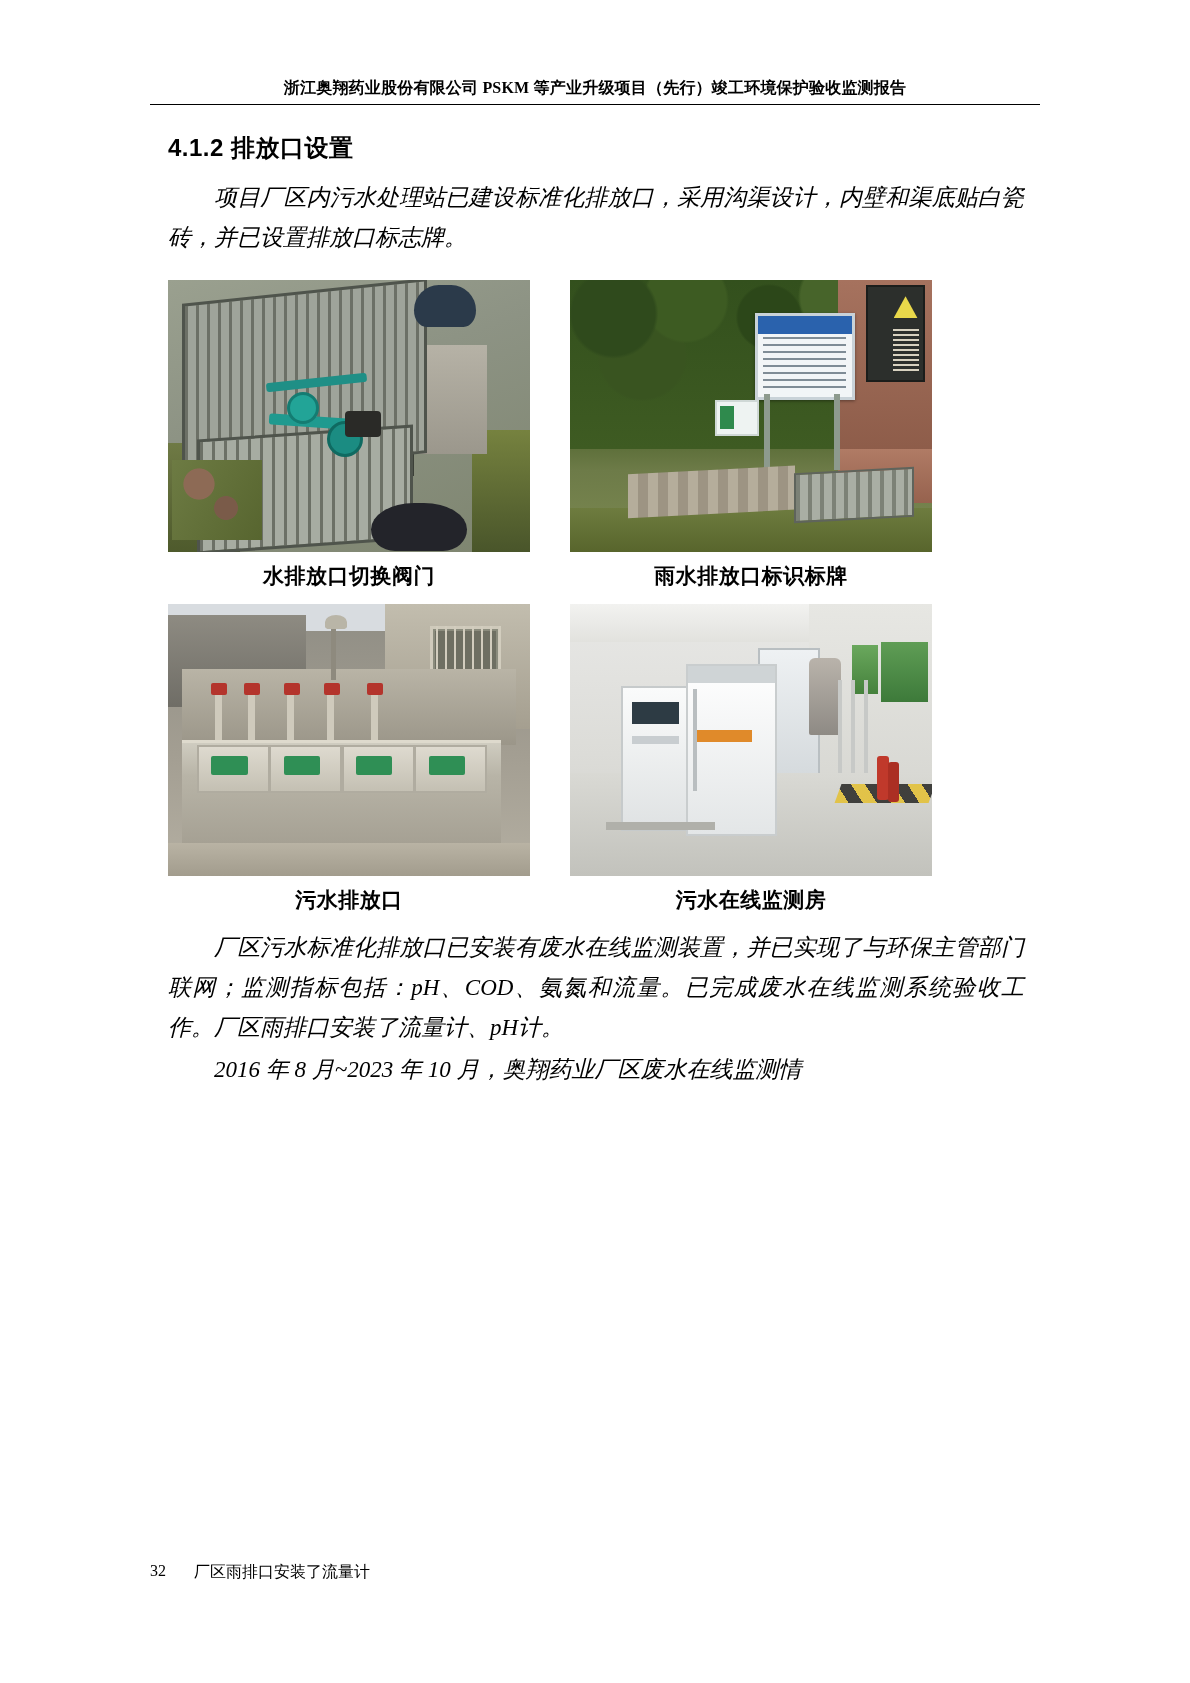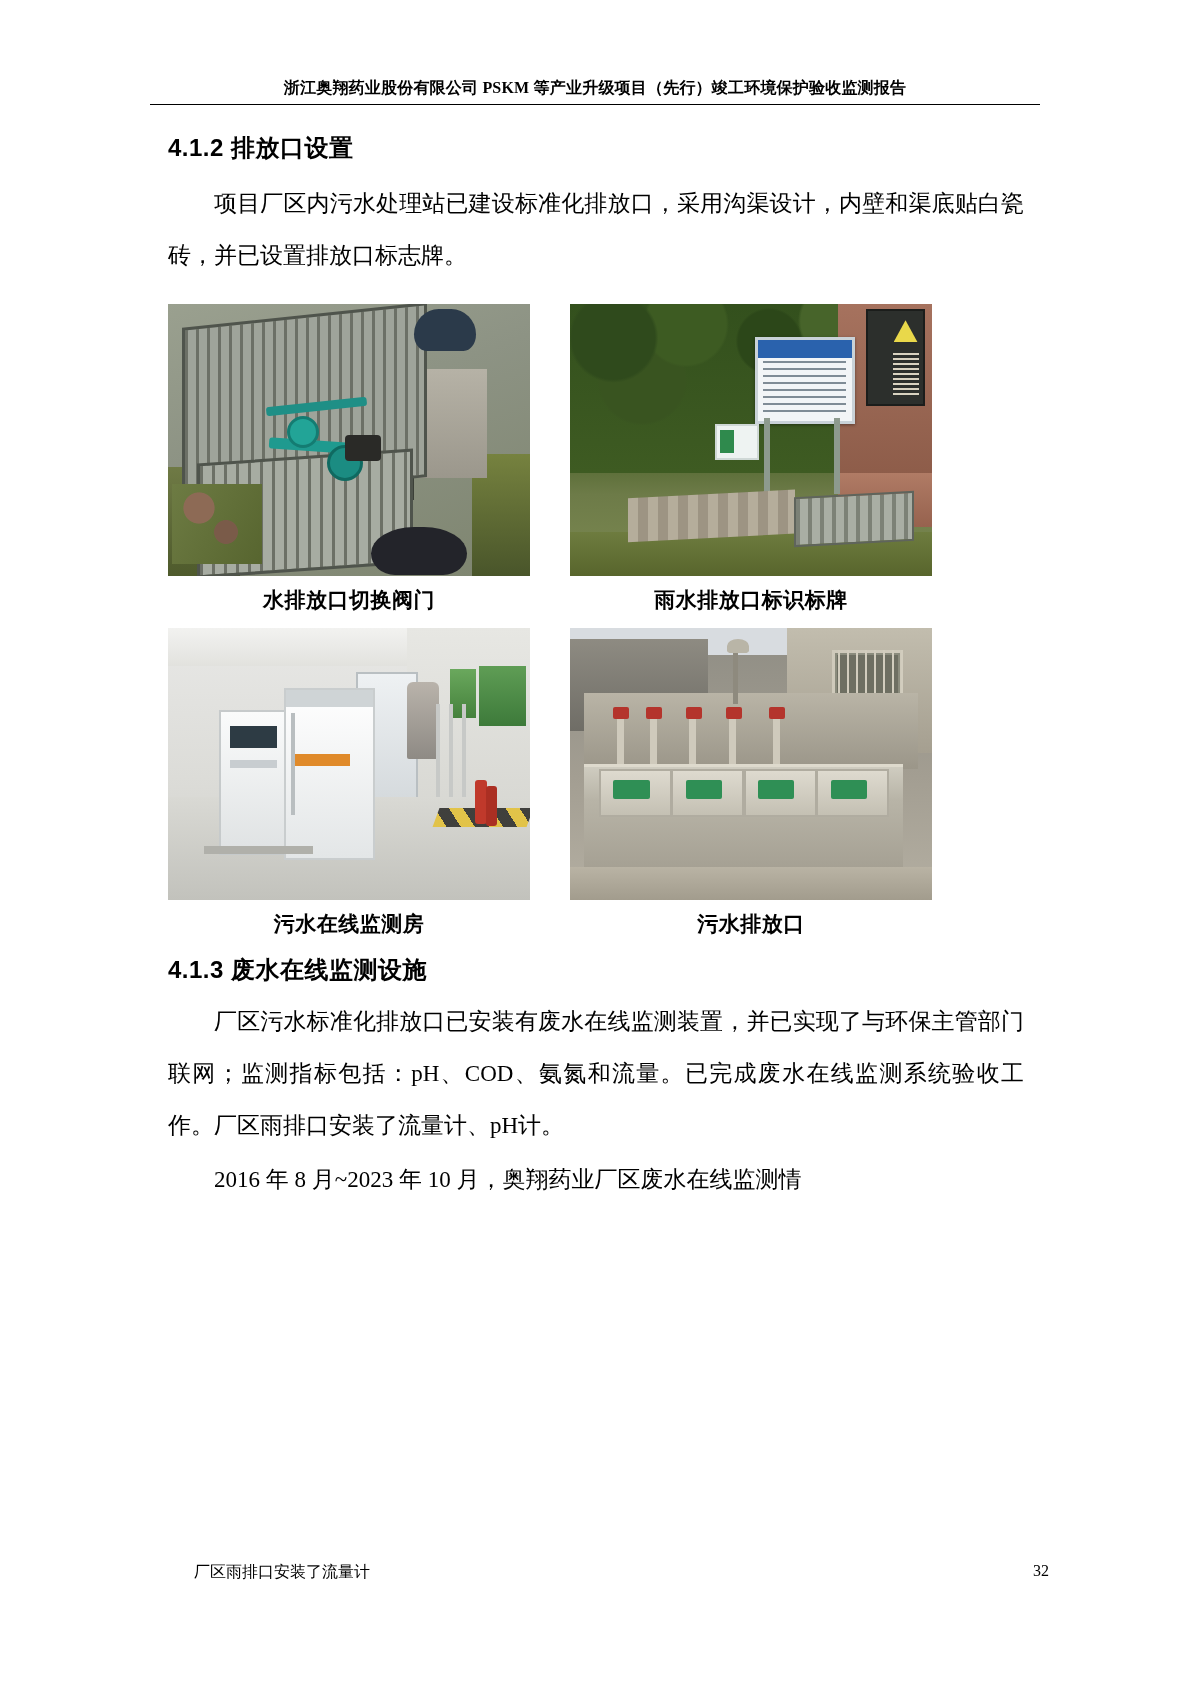--- a/index.html
+++ b/index.html
@@ -47,25 +47,26 @@
     margin: 0 0 14px 0;
     font-family: "Liberation Sans", sans-serif;
     letter-spacing: 0.5px;
   }
   h2.section.tight {
     margin-top: 2px;
     margin-bottom: 10px;
   }
   p.body {
     font-size: 23px;
-    line-height: 52px;
+    line-height: 40px;
     margin: 0 0 2px 0;
     text-indent: 46px;
     text-align: justify;
     font-family: "Liberation Serif", serif;
+    font-style: italic;
   }
   p.body .sup {
     font-size: 15px;
     vertical-align: super;
   }
   .figure-grid {
     margin-top: 22px;
     display: grid;
     grid-template-columns: 362px 362px;
     column-gap: 40px;
@@ -98,24 +99,24 @@
     font-size: 16px;
     font-family: "Liberation Sans", sans-serif;
   }
   .footer .left {
     position: absolute;
     left: 44px;
     top: 0;
   }
   .footer .center {
     position: absolute;
-    left: 9px;
+    left: 0;
     top: 0;
     width: 890px;
-    text-align: right;
+    text-align: left;
     font-family: "Liberation Serif", serif;
   }
 
   
   .ph1 { width:100%; height:100%; position:relative;
     background:linear-gradient(160deg,#9aa08f 0%,#8d9384 40%,#7e856f 100%); }
   .ph1 .grass-l { position:absolute; left:0; top:60%; width:20%; height:40%;
     background:linear-gradient(180deg,#6f7a45,#4e5a2c); }
   .ph1 .grass-r { position:absolute; right:0; top:55%; width:16%; height:45%;
     background:linear-gradient(180deg,#76823f,#49552a); }
@@ -353,49 +354,20 @@
             <div class="grassfront"></div>
             <div class="plank"></div>
             <div class="grate"></div>
           </div>
         </div>
         <div class="fig-cap">雨水排放口标识标牌</div>
       </div>
 
       <div class="fig">
         <div class="fig-img">
-          <div class="ph4">
-            <div class="ceil"></div>
-            <div class="rwall"></div>
-            <div class="greenpanel"></div>
-            <div class="greenpanel2"></div>
-            <div class="door"></div>
-            <div class="tower"></div>
-            <div class="pipes"></div>
-            <div class="floor"></div>
-            <div class="hazard"></div>
-            <div class="cab1">
-                <div class="scr"></div>
-                <div class="lbl"></div>
-              </div>
-            <div class="cab2">
-                <div class="top"></div>
-                <div class="hinge"></div>
-                <div class="orange"></div>
-              </div>
-            <div class="fire"></div>
-            <div class="fire2"></div>
-            <div class="baseboard"></div>
-          </div>
-        </div>
-        <div class="fig-cap">污水在线监测房</div>
-      </div>
-
-      <div class="fig">
-        <div class="fig-img">
           <div class="ph3">
             <div class="sky"></div>
             <div class="bldg"></div>
             <div class="bldg2"></div>
             <div class="window"></div>
             <div class="windowbars"></div>
             <div class="wall"></div>
             <div class="pole"></div>
             <div class="lamp"></div>
             <div class="riser r1"></div>
@@ -416,23 +388,51 @@
             <div class="gsign g1"></div>
               <div class="gsign g2"></div>
             <div class="gsign g3"></div>
               <div class="gsign g4"></div>
             <div class="ground"></div>
           </div>
         </div>
         <div class="fig-cap">污水排放口</div>
       </div>
 
+      <div class="fig">
+        <div class="fig-img">
+          <div class="ph4">
+            <div class="ceil"></div>
+            <div class="rwall"></div>
+            <div class="greenpanel"></div>
+            <div class="greenpanel2"></div>
+            <div class="door"></div>
+            <div class="tower"></div>
+            <div class="pipes"></div>
+            <div class="floor"></div>
+            <div class="hazard"></div>
+            <div class="cab1">
+                <div class="scr"></div>
+                <div class="lbl"></div>
+              </div>
+            <div class="cab2">
+                <div class="top"></div>
+                <div class="hinge"></div>
+                <div class="orange"></div>
+              </div>
+            <div class="fire"></div>
+            <div class="fire2"></div>
+            <div class="baseboard"></div>
+          </div>
+        </div>
+        <div class="fig-cap">污水在线监测房</div>
+      </div>
+
     </div>
 
-    <h2 class="section tight">4.1.3 废水在线监测设施</h2>
 
     <p class="body">厂区污水标准化排放口已安装有废水在线监测装置，并已实现了与环保主管部门联网；监测指标包括：pH、COD、氨氮和流量。已完成废水在线监测系统验收工作。厂区雨排口安装了流量计、pH计。</p>
 
     <p class="body">2016 年 8 月~2023 年 10 月，奥翔药业厂区废水在线监测情</p>
 
   </div>
 
   <div class="footer">
     <span class="left">厂区雨排口安装了流量计</span>
     <span class="center">32</span>

